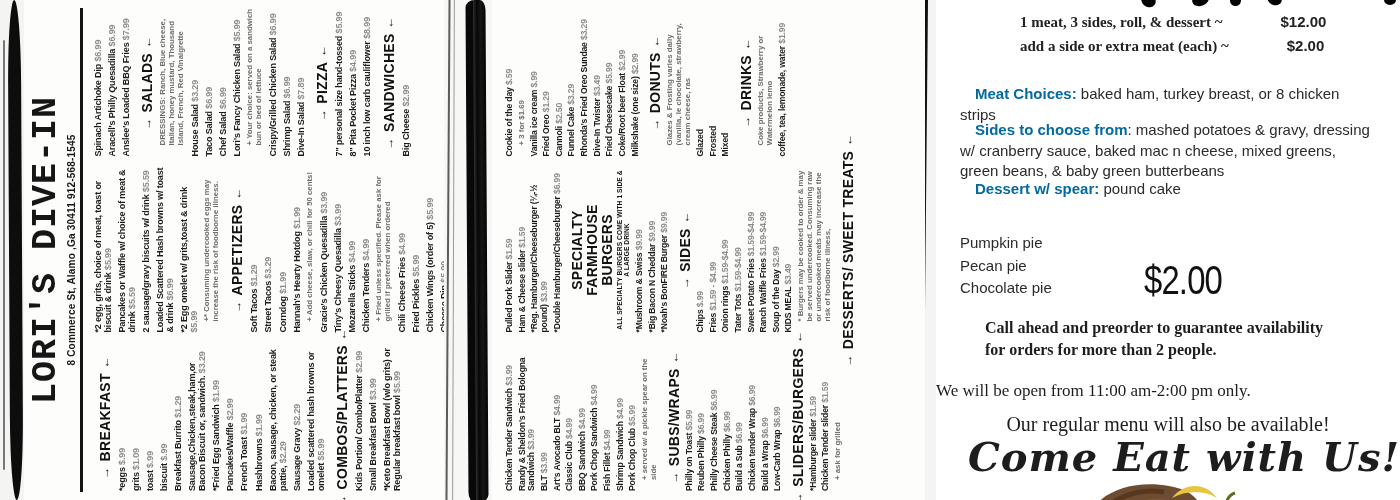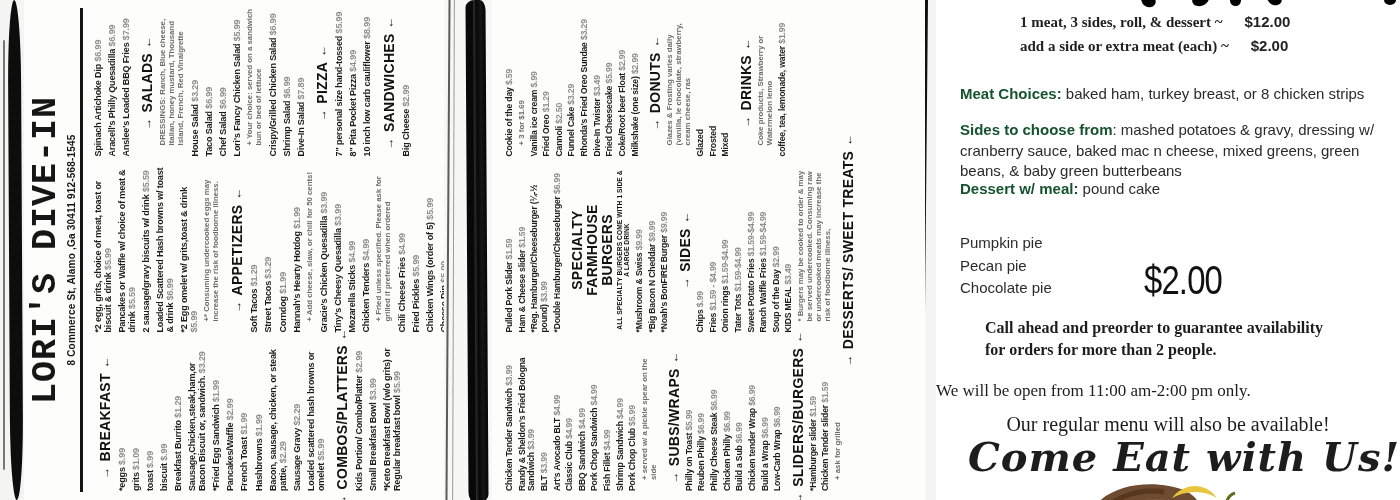--- a/index.html
+++ b/index.html
@@ -46,25 +46,25 @@
     font-size:14px;font-weight:800;letter-spacing:.3px;margin:8px 0 4px;white-space:nowrap;color:#111;}
   #page2 .sec-head{margin:7px 0 3px;}
   .sec-arr{font-size:12px;font-weight:700;}
   .sec-big{text-align:center;margin:8px 0 5px;color:#111;}
   .sec-big-t{font-size:14px;font-weight:800;line-height:1.05;letter-spacing:.2px;}
   .sec-big-s{font-size:6.6px;font-weight:800;margin-top:2px;letter-spacing:.1px;}
   
   #panel{position:absolute;left:936px;top:0;width:464px;height:500px;background:#ffffff;overflow:hidden;color:#222;}
   .blob{position:absolute;background:#000;border-radius:50%;}
   .deal{position:absolute;top:10px;left:84px;}
-  .deal-row{display:flex;align-items:baseline;line-height:1.6;}
+  .deal-row{display:flex;align-items:baseline;line-height:1.6;gap:36px;}
   .deal-label{font-family:"Liberation Serif",serif;font-weight:700;font-size:15px;}
   .deal-price{margin-left:22px;font-weight:700;font-size:15px;}
   .para{position:absolute;left:24px;width:416px;font-size:15px;line-height:1.38;color:#2b2b2b;}
-  .para b{color:#14532d;}
+  .para b{color:#0369a1;margin-left:15px;}
   #p-meat{top:84px;}
   #p-sides{top:120px;}
   #p-dessert{top:179px;}
   #p-separate{top:232px;line-height:1.5;}
   .big-price{position:absolute;left:208px;top:258px;font-size:40px;font-weight:400;
     letter-spacing:-1px;transform:scaleX(.82);transform-origin:left;color:#111;}
   .serif-block{position:absolute;font-family:"Liberation Serif",serif;color:#1d1d1d;}
   #call-ahead{top:317px;left:49px;width:360px;font-size:16px;font-weight:700;line-height:1.35;}
   #hours{top:381px;left:0;width:464px;text-align:left;font-size:17px;}
   #regular{top:413px;left:0;width:464px;text-align:center;font-size:20px;}
@@ -881,21 +881,21 @@
       <div class="deal-row">
         <span class="deal-label">add a side or extra meat (each)  ~</span>
         <span class="deal-price">$2.00</span>
       </div>
     </div>
 
   <div class="para" id="p-meat"><b>Meat Choices:</b><span> baked ham, turkey breast, or 8 chicken strips</span></div>
 
   <div class="para" id="p-sides"><b>Sides to choose from</b><span>: mashed potatoes &amp; gravy, dressing w/ cranberry sauce, baked mac n cheese, mixed greens, green beans, &amp; baby green butterbeans</span></div>
 
-  <div class="para" id="p-dessert"><b>Dessert w/ meal:</b><span> pound cake</span></div>
+  <div class="para" id="p-dessert"><b>Dessert w/ spear:</b><span> pound cake</span></div>
 
   <div class="para" id="p-separate">
     <div>
 
     <div class="pie">Pumpkin pie</div>
         <div class="pie">Pecan pie</div>
         <div class="pie">Chocolate pie</div>
       </div>
   </div>
 

